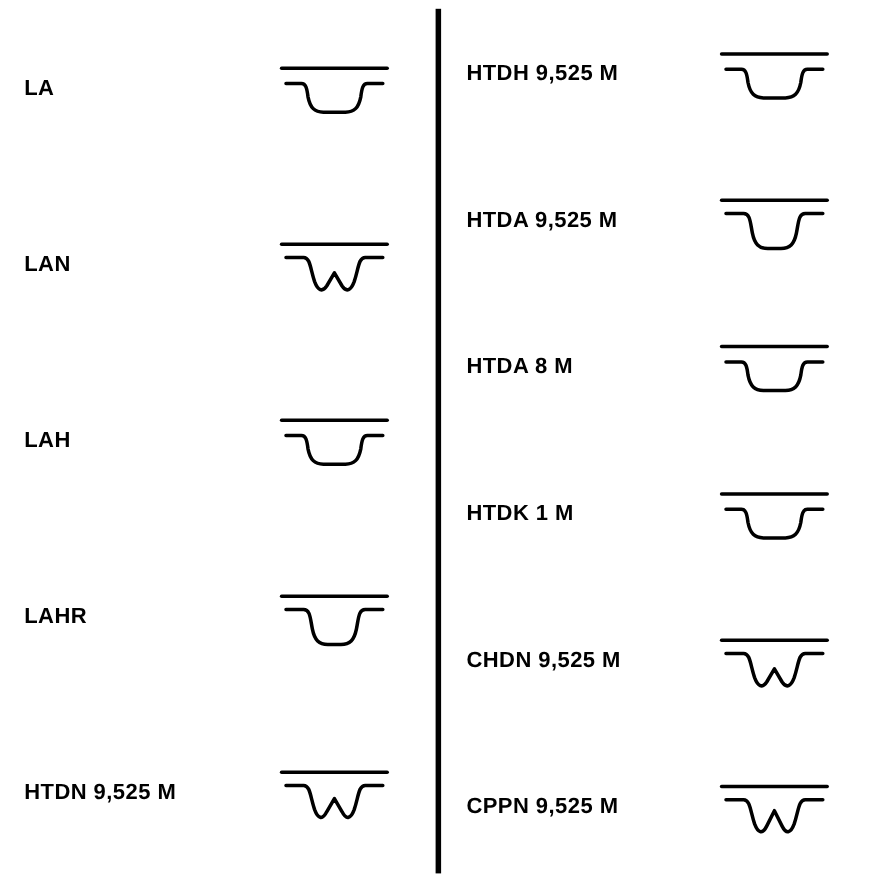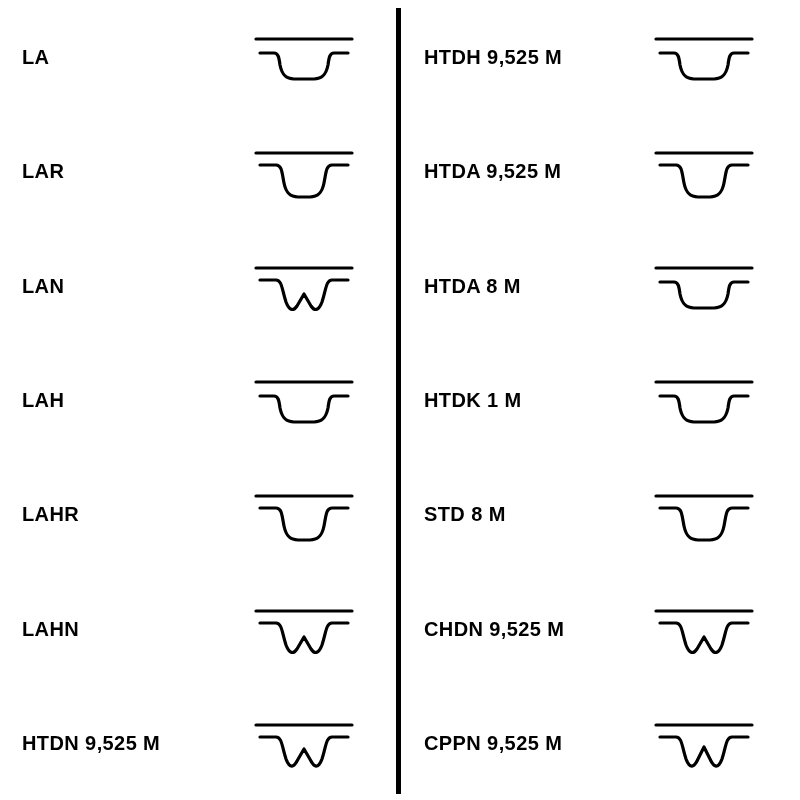--- a/index.html
+++ b/index.html
@@ -82,151 +82,124 @@
     <div class="row">
       <div class="row-label">LA</div>
       <div class="profile">
         <svg viewBox="0 0 104 64" xmlns="http://www.w3.org/2000/svg">
           <path d="M4 14 L100 14" stroke="#000" stroke-width="3.2" fill="none" stroke-linecap="round"></path>
           <path d="M8 28 L22 28 C26 28 27 32 28 40 C30 50 34 54 42 54 L62 54 C70 54 74 50 76 40 C77 32 78 28 82 28 L96 28" stroke="#000" stroke-width="3.2" fill="none" stroke-linejoin="round" stroke-linecap="round"></path>
         </svg>
       </div>
     </div>
 
-    <div class="row">
-      <div class="row-label">LAR</div>
+
+    <div class="row">
+      <div class="row-label">LAN</div>
+      <div class="profile">
+        <svg viewBox="0 0 104 64" xmlns="http://www.w3.org/2000/svg">
+          <path d="M4 14 L100 14" stroke="#000" stroke-width="3.2" fill="none" stroke-linecap="round"></path>
+          <path d="M8 26 L24 26 C30 26 30 36 34 48 C37 56 41 58 45 52 L52 40 L59 52 C63 58 67 56 70 48 C74 36 74 26 80 26 L96 26" stroke="#000" stroke-width="3.2" fill="none" stroke-linejoin="round" stroke-linecap="round"></path>
+        </svg>
+      </div>
+    </div>
+
+    <div class="row">
+      <div class="row-label">LAH</div>
+      <div class="profile">
+        <svg viewBox="0 0 104 64" xmlns="http://www.w3.org/2000/svg">
+          <path d="M4 14 L100 14" stroke="#000" stroke-width="3.2" fill="none" stroke-linecap="round"></path>
+          <path d="M8 28 L22 28 C26 28 27 32 28 40 C30 50 34 54 42 54 L62 54 C70 54 74 50 76 40 C77 32 78 28 82 28 L96 28" stroke="#000" stroke-width="3.2" fill="none" stroke-linejoin="round" stroke-linecap="round"></path>
+        </svg>
+      </div>
+    </div>
+
+    <div class="row">
+      <div class="row-label">LAHR</div>
       <div class="profile">
         <svg viewBox="0 0 104 64" xmlns="http://www.w3.org/2000/svg">
           <path d="M4 14 L100 14" stroke="#000" stroke-width="3.2" fill="none" stroke-linecap="round"></path>
           <path d="M8 26 L24 26 C30 26 30 34 32 44 C34 54 38 58 46 58 L58 58 C66 58 70 54 72 44 C74 34 74 26 80 26 L96 26" stroke="#000" stroke-width="3.2" fill="none" stroke-linejoin="round" stroke-linecap="round"></path>
         </svg>
       </div>
     </div>
 
-    <div class="row">
-      <div class="row-label">LAN</div>
+
+
+    <div class="row">
+      <div class="row-label">HTDN 9,525 M</div>
+      <div class="profile">
+        <svg viewBox="0 0 104 64" xmlns="http://www.w3.org/2000/svg">
+          <path d="M4 14 L100 14" stroke="#000" stroke-width="3.2" fill="none" stroke-linecap="round"></path>
+          <path d="M8 26 L24 26 C30 26 30 36 34 48 C37 56 41 58 45 50 L52 38 L59 50 C63 58 67 56 70 48 C74 36 74 26 80 26 L96 26" stroke="#000" stroke-width="3.2" fill="none" stroke-linejoin="round" stroke-linecap="round"></path>
+        </svg>
+      </div>
+    </div>
+
+  </div>
+
+  <div class="column col-right">
+
+    <div class="row">
+      <div class="row-label">HTDH 9,525 M</div>
+      <div class="profile">
+        <svg viewBox="0 0 104 64" xmlns="http://www.w3.org/2000/svg">
+          <path d="M4 14 L100 14" stroke="#000" stroke-width="3.2" fill="none" stroke-linecap="round"></path>
+          <path d="M8 28 L22 28 C26 28 27 32 28 40 C30 50 34 54 42 54 L62 54 C70 54 74 50 76 40 C77 32 78 28 82 28 L96 28" stroke="#000" stroke-width="3.2" fill="none" stroke-linejoin="round" stroke-linecap="round"></path>
+        </svg>
+      </div>
+    </div>
+
+    <div class="row">
+      <div class="row-label">HTDA 9,525 M</div>
+      <div class="profile">
+        <svg viewBox="0 0 104 64" xmlns="http://www.w3.org/2000/svg">
+          <path d="M4 14 L100 14" stroke="#000" stroke-width="3.2" fill="none" stroke-linecap="round"></path>
+          <path d="M8 26 L24 26 C30 26 30 34 32 44 C34 54 38 58 46 58 L58 58 C66 58 70 54 72 44 C74 34 74 26 80 26 L96 26" stroke="#000" stroke-width="3.2" fill="none" stroke-linejoin="round" stroke-linecap="round"></path>
+        </svg>
+      </div>
+    </div>
+
+    <div class="row">
+      <div class="row-label">HTDA 8 M</div>
+      <div class="profile">
+        <svg viewBox="0 0 104 64" xmlns="http://www.w3.org/2000/svg">
+          <path d="M4 14 L100 14" stroke="#000" stroke-width="3.2" fill="none" stroke-linecap="round"></path>
+          <path d="M8 28 L22 28 C26 28 27 32 28 40 C30 50 34 54 42 54 L62 54 C70 54 74 50 76 40 C77 32 78 28 82 28 L96 28" stroke="#000" stroke-width="3.2" fill="none" stroke-linejoin="round" stroke-linecap="round"></path>
+        </svg>
+      </div>
+    </div>
+
+    <div class="row">
+      <div class="row-label">HTDK 1 M</div>
+      <div class="profile">
+        <svg viewBox="0 0 104 64" xmlns="http://www.w3.org/2000/svg">
+          <path d="M4 14 L100 14" stroke="#000" stroke-width="3.2" fill="none" stroke-linecap="round"></path>
+          <path d="M8 28 L22 28 C26 28 27 32 28 40 C30 50 34 54 42 54 L62 54 C70 54 74 50 76 40 C77 32 78 28 82 28 L96 28" stroke="#000" stroke-width="3.2" fill="none" stroke-linejoin="round" stroke-linecap="round"></path>
+        </svg>
+      </div>
+    </div>
+
+
+
+    <div class="row">
+      <div class="row-label">CHDN 9,525 M</div>
       <div class="profile">
         <svg viewBox="0 0 104 64" xmlns="http://www.w3.org/2000/svg">
           <path d="M4 14 L100 14" stroke="#000" stroke-width="3.2" fill="none" stroke-linecap="round"></path>
           <path d="M8 26 L24 26 C30 26 30 36 34 48 C37 56 41 58 45 52 L52 40 L59 52 C63 58 67 56 70 48 C74 36 74 26 80 26 L96 26" stroke="#000" stroke-width="3.2" fill="none" stroke-linejoin="round" stroke-linecap="round"></path>
         </svg>
       </div>
     </div>
 
     <div class="row">
-      <div class="row-label">LAH</div>
-      <div class="profile">
-        <svg viewBox="0 0 104 64" xmlns="http://www.w3.org/2000/svg">
-          <path d="M4 14 L100 14" stroke="#000" stroke-width="3.2" fill="none" stroke-linecap="round"></path>
-          <path d="M8 28 L22 28 C26 28 27 32 28 40 C30 50 34 54 42 54 L62 54 C70 54 74 50 76 40 C77 32 78 28 82 28 L96 28" stroke="#000" stroke-width="3.2" fill="none" stroke-linejoin="round" stroke-linecap="round"></path>
-        </svg>
-      </div>
-    </div>
-
-    <div class="row">
-      <div class="row-label">LAHR</div>
-      <div class="profile">
-        <svg viewBox="0 0 104 64" xmlns="http://www.w3.org/2000/svg">
-          <path d="M4 14 L100 14" stroke="#000" stroke-width="3.2" fill="none" stroke-linecap="round"></path>
-          <path d="M8 26 L24 26 C30 26 30 34 32 44 C34 54 38 58 46 58 L58 58 C66 58 70 54 72 44 C74 34 74 26 80 26 L96 26" stroke="#000" stroke-width="3.2" fill="none" stroke-linejoin="round" stroke-linecap="round"></path>
-        </svg>
-      </div>
-    </div>
-
-    <div class="row">
-      <div class="row-label">LAHN</div>
-      <div class="profile">
-        <svg viewBox="0 0 104 64" xmlns="http://www.w3.org/2000/svg">
-          <path d="M4 14 L100 14" stroke="#000" stroke-width="3.2" fill="none" stroke-linecap="round"></path>
-          <path d="M8 26 L24 26 C30 26 30 36 34 48 C37 56 41 58 45 52 L52 40 L59 52 C63 58 67 56 70 48 C74 36 74 26 80 26 L96 26" stroke="#000" stroke-width="3.2" fill="none" stroke-linejoin="round" stroke-linecap="round"></path>
-        </svg>
-      </div>
-    </div>
-
-
-    <div class="row">
-      <div class="row-label">HTDN 9,525 M</div>
-      <div class="profile">
-        <svg viewBox="0 0 104 64" xmlns="http://www.w3.org/2000/svg">
-          <path d="M4 14 L100 14" stroke="#000" stroke-width="3.2" fill="none" stroke-linecap="round"></path>
-          <path d="M8 26 L24 26 C30 26 30 36 34 48 C37 56 41 58 45 50 L52 38 L59 50 C63 58 67 56 70 48 C74 36 74 26 80 26 L96 26" stroke="#000" stroke-width="3.2" fill="none" stroke-linejoin="round" stroke-linecap="round"></path>
+      <div class="row-label">CPPN 9,525 M</div>
+      <div class="profile">
+        <svg viewBox="0 0 104 64" xmlns="http://www.w3.org/2000/svg">
+          <path d="M4 14 L100 14" stroke="#000" stroke-width="3.2" fill="none" stroke-linecap="round"></path>
+          <path d="M8 26 L24 26 C30 26 30 36 34 48 C37 56 41 58 45 50 L52 36 L59 50 C63 58 67 56 70 48 C74 36 74 26 80 26 L96 26" stroke="#000" stroke-width="3.2" fill="none" stroke-linejoin="round" stroke-linecap="round"></path>
         </svg>
       </div>
     </div>
 
   </div>
 
-  <div class="column col-right">
-
-    <div class="row">
-      <div class="row-label">HTDH 9,525 M</div>
-      <div class="profile">
-        <svg viewBox="0 0 104 64" xmlns="http://www.w3.org/2000/svg">
-          <path d="M4 14 L100 14" stroke="#000" stroke-width="3.2" fill="none" stroke-linecap="round"></path>
-          <path d="M8 28 L22 28 C26 28 27 32 28 40 C30 50 34 54 42 54 L62 54 C70 54 74 50 76 40 C77 32 78 28 82 28 L96 28" stroke="#000" stroke-width="3.2" fill="none" stroke-linejoin="round" stroke-linecap="round"></path>
-        </svg>
-      </div>
-    </div>
-
-    <div class="row">
-      <div class="row-label">HTDA 9,525 M</div>
-      <div class="profile">
-        <svg viewBox="0 0 104 64" xmlns="http://www.w3.org/2000/svg">
-          <path d="M4 14 L100 14" stroke="#000" stroke-width="3.2" fill="none" stroke-linecap="round"></path>
-          <path d="M8 26 L24 26 C30 26 30 34 32 44 C34 54 38 58 46 58 L58 58 C66 58 70 54 72 44 C74 34 74 26 80 26 L96 26" stroke="#000" stroke-width="3.2" fill="none" stroke-linejoin="round" stroke-linecap="round"></path>
-        </svg>
-      </div>
-    </div>
-
-    <div class="row">
-      <div class="row-label">HTDA 8 M</div>
-      <div class="profile">
-        <svg viewBox="0 0 104 64" xmlns="http://www.w3.org/2000/svg">
-          <path d="M4 14 L100 14" stroke="#000" stroke-width="3.2" fill="none" stroke-linecap="round"></path>
-          <path d="M8 28 L22 28 C26 28 27 32 28 40 C30 50 34 54 42 54 L62 54 C70 54 74 50 76 40 C77 32 78 28 82 28 L96 28" stroke="#000" stroke-width="3.2" fill="none" stroke-linejoin="round" stroke-linecap="round"></path>
-        </svg>
-      </div>
-    </div>
-
-    <div class="row">
-      <div class="row-label">HTDK 1 M</div>
-      <div class="profile">
-        <svg viewBox="0 0 104 64" xmlns="http://www.w3.org/2000/svg">
-          <path d="M4 14 L100 14" stroke="#000" stroke-width="3.2" fill="none" stroke-linecap="round"></path>
-          <path d="M8 28 L22 28 C26 28 27 32 28 40 C30 50 34 54 42 54 L62 54 C70 54 74 50 76 40 C77 32 78 28 82 28 L96 28" stroke="#000" stroke-width="3.2" fill="none" stroke-linejoin="round" stroke-linecap="round"></path>
-        </svg>
-      </div>
-    </div>
-
-    <div class="row">
-      <div class="row-label">STD 8 M</div>
-      <div class="profile">
-        <svg viewBox="0 0 104 64" xmlns="http://www.w3.org/2000/svg">
-          <path d="M4 14 L100 14" stroke="#000" stroke-width="3.2" fill="none" stroke-linecap="round"></path>
-          <path d="M8 26 L24 26 C30 26 30 34 32 44 C34 54 38 58 46 58 L58 58 C66 58 70 54 72 44 C74 34 74 26 80 26 L96 26" stroke="#000" stroke-width="3.2" fill="none" stroke-linejoin="round" stroke-linecap="round"></path>
-        </svg>
-      </div>
-    </div>
-
-
-    <div class="row">
-      <div class="row-label">CHDN 9,525 M</div>
-      <div class="profile">
-        <svg viewBox="0 0 104 64" xmlns="http://www.w3.org/2000/svg">
-          <path d="M4 14 L100 14" stroke="#000" stroke-width="3.2" fill="none" stroke-linecap="round"></path>
-          <path d="M8 26 L24 26 C30 26 30 36 34 48 C37 56 41 58 45 52 L52 40 L59 52 C63 58 67 56 70 48 C74 36 74 26 80 26 L96 26" stroke="#000" stroke-width="3.2" fill="none" stroke-linejoin="round" stroke-linecap="round"></path>
-        </svg>
-      </div>
-    </div>
-
-    <div class="row">
-      <div class="row-label">CPPN 9,525 M</div>
-      <div class="profile">
-        <svg viewBox="0 0 104 64" xmlns="http://www.w3.org/2000/svg">
-          <path d="M4 14 L100 14" stroke="#000" stroke-width="3.2" fill="none" stroke-linecap="round"></path>
-          <path d="M8 26 L24 26 C30 26 30 36 34 48 C37 56 41 58 45 50 L52 36 L59 50 C63 58 67 56 70 48 C74 36 74 26 80 26 L96 26" stroke="#000" stroke-width="3.2" fill="none" stroke-linejoin="round" stroke-linecap="round"></path>
-        </svg>
-      </div>
-    </div>
-
-  </div>
-
 </div>
 
 </body></html>

